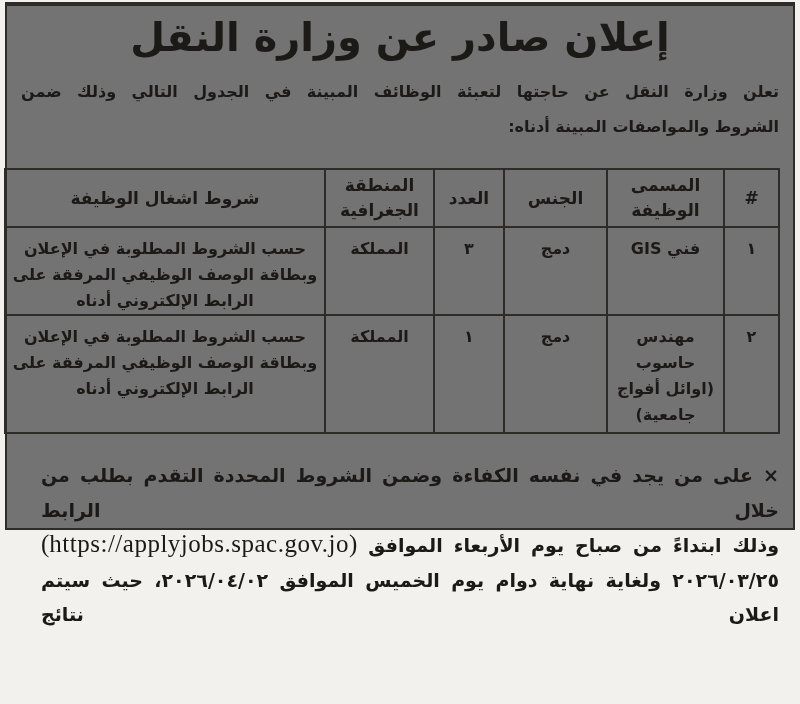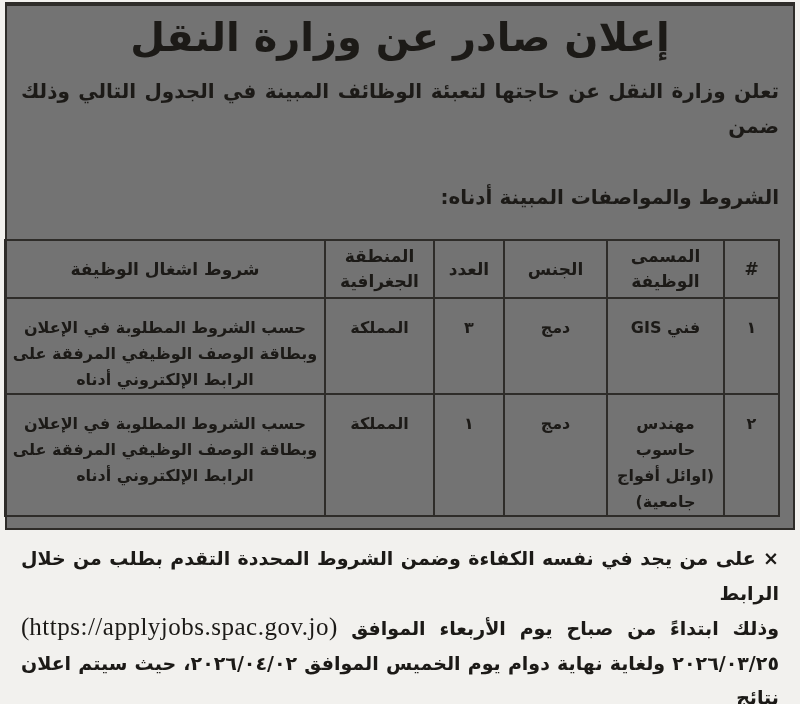--- a/index.html
+++ b/index.html
@@ -23,29 +23,29 @@
   }
   .title {
     margin-top: 8px;
     text-align: center;
     font-size: 40px;
     font-weight: 700;
     letter-spacing: 0;
   }
   .intro {
     margin: 14px 14px 0 14px;
-    font-size: 20px;
+    font-size: 16px;
     font-weight: 700;
     line-height: 35px;
   }
   .just {
     text-align: justify;
     text-align-last: justify;
   }
-  .intro .line2 { text-align: right; margin-top: 36px; }
+  .intro .line2 { text-align: right; }
 
   table.jobs {
     direction: rtl;
     border-collapse: collapse;
     margin: 24px 13px 0 13px;
     width: 774px;
     table-layout: fixed;
     font-weight: 700;
   }
   table.jobs th, table.jobs td {
@@ -58,40 +58,40 @@
     font-size: 17px;
     line-height: 25px;
     height: 58px;
     vertical-align: middle;
     font-weight: 700;
   }
   table.jobs td {
     font-size: 16px;
     line-height: 26px;
     vertical-align: top;
-    padding-top: 16px;
+    padding-top: 8px;
   }
   tr.row1 td { height: 77px; }
   tr.row2 td { height: 118px; }
   td.conditions {
     font-size: 15.5px;
     line-height: 25px;
     padding: 7px 8px 0 8px;
   }
   td.job-gis { padding-top: 30px; border-radius: 31px; }
   td.job-cell { line-height: 27px; }
 
   .footer {
     margin: 24px 14px 0 14px;
     font-size: 19px;
     font-weight: 700;
     direction: rtl;
   }
   .f-line { line-height: 34.5px; white-space: nowrap; }
-  .f-just { text-align: justify; text-align-last: justify; white-space: normal; }
+  .f-just { text-align: justify; text-align-last: justify; white-space: normal; margin-left: 20px; }
   .f-left { text-align: left; }
   .url {
     font-family: "Liberation Serif", serif;
     font-weight: 400;
     font-size: 25px;
     letter-spacing: 0.5px;
   }
 </style>
 </head>
 <body>

